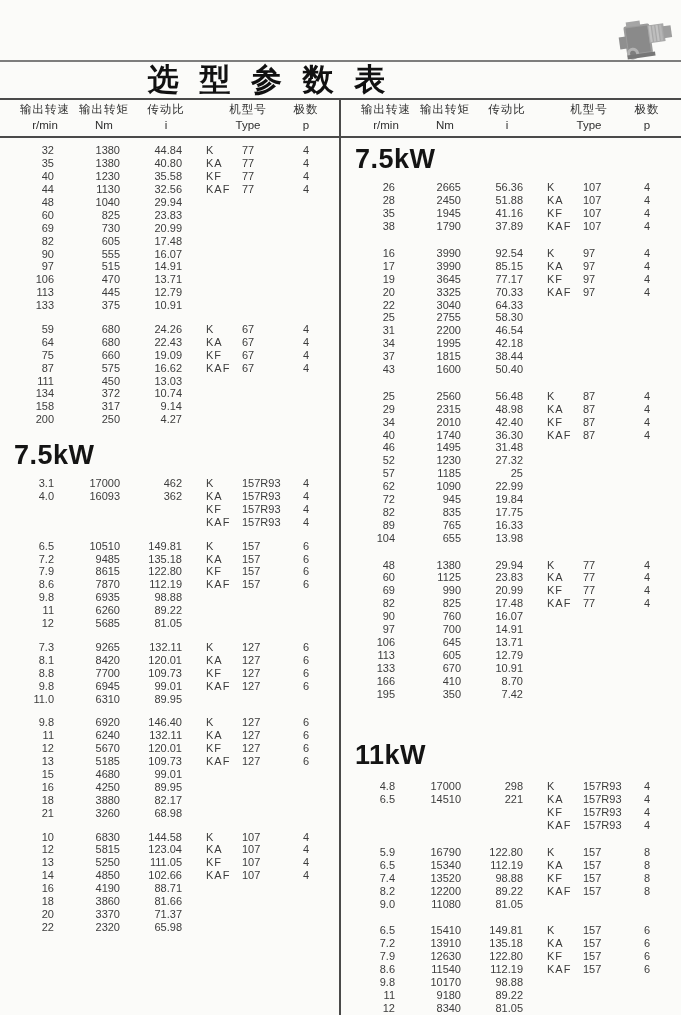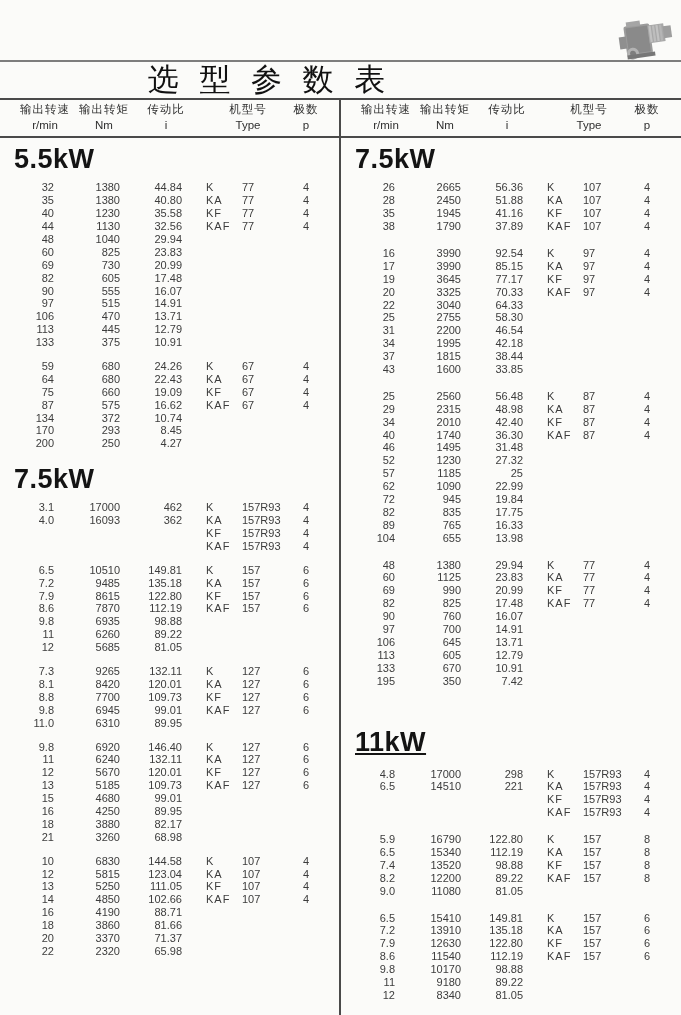--- a/index.html
+++ b/index.html
@@ -12,21 +12,21 @@
     overflow:hidden;
   }
   .rule { position:absolute; left:0; width:681px; background:#4a4a4a; }
   #rule-top    { top:60px; height:2px; background:#7d7d7d; }
   #rule-title  { top:98px; height:2px; }
   #rule-header { top:136px; height:2px; }
   #vert-divider { position:absolute; left:339px; top:98px; width:2px; height:917px; background:#4a4a4a; }
 
   #page-title {
     position:absolute; top:61px; left:0; width:539px; height:37px;
-    text-align:center; font-size:31px; font-weight:normal; color:#111;
+    text-align:center; font-size:31px; font-weight:bold; color:#111;
     line-height:37px; letter-spacing:6px; white-space:pre;
   }
 
   #product-photo { position:absolute; top:12px; right:4px; width:66px; height:52px; }
 
   .hgroup { position:absolute; top:102px; width:296px; height:34px; }
   #hgroup-left { left:0; }
   #hgroup-right { left:341px; }
   .hcol { position:absolute; top:0; width:104px; margin-left:-52px; text-align:center; }
   .hcol .zh   { display:block; font-size:11.5px; color:#2f2f2f; letter-spacing:1px; }
@@ -34,21 +34,21 @@
 
   .datacol { position:absolute; top:138px; width:340px; }
   #col-left  { left:0; }
   #col-right { left:341px; }
 
   .section-title {
     font-size:27px; font-weight:bold; color:#141414;
     line-height:26px; margin:8px 0 9px 14px; letter-spacing:0.5px;
   }
   #col-left .section-title.later  { margin-top:16px; }
-  #col-right .section-title.later { margin-top:42px; margin-bottom:12px;text-decoration:underline; }
+  #col-right .section-title.later { margin-top:42px; margin-bottom:12px; }
 
   .block { margin:6px 0 11px 14px; }
   #col-right .block { margin-bottom:14px; }
   .row {
     display:grid;
     grid-template-columns:40px 66px 62px 22px 38px 50px 28px;
     height:12.9px; align-items:center;
     font-size:11px; color:#3c3c3c;
   }
   .c-speed, .c-torque, .c-ratio { text-align:right; }
@@ -123,21 +123,20 @@
     <div class="hcol" style="left: 306px;">
       <span class="zh">极数</span>
       <span class="unit">p</span>
     </div>
   </div>
 
 <div id="rule-header" class="rule"></div>
 <div id="vert-divider"></div>
 
 <div id="col-left" class="datacol">
-    <div class="section-title">5.5kW</div>
     <div class="block">
       <div class="row">
         <div class="c-speed">32</div>
         <div class="c-torque">1380</div>
         <div class="c-ratio">44.84</div>
         <div></div>
         <div class="c-prefix">K</div>
         <div class="c-model">77</div>
         <div class="c-poles">4</div>
       </div>
@@ -281,32 +280,41 @@
       <div class="row">
         <div class="c-speed">87</div>
         <div class="c-torque">575</div>
         <div class="c-ratio">16.62</div>
         <div></div>
         <div class="c-prefix">KAF</div>
         <div class="c-model">67</div>
         <div class="c-poles">4</div>
       </div>
       <div class="row">
+        <div class="c-speed">111</div>
+        <div class="c-torque">450</div>
+        <div class="c-ratio">13.03</div>
+        <div></div>
+        <div class="c-prefix"></div>
+        <div class="c-model"></div>
+        <div class="c-poles"></div>
+      </div>
+      <div class="row">
         <div class="c-speed">134</div>
         <div class="c-torque">372</div>
         <div class="c-ratio">10.74</div>
         <div></div>
         <div class="c-prefix"></div>
         <div class="c-model"></div>
         <div class="c-poles"></div>
       </div>
       <div class="row">
-        <div class="c-speed">170</div>
-        <div class="c-torque">293</div>
-        <div class="c-ratio">8.45</div>
+        <div class="c-speed">158</div>
+        <div class="c-torque">317</div>
+        <div class="c-ratio">9.14</div>
         <div></div>
         <div class="c-prefix"></div>
         <div class="c-model"></div>
         <div class="c-poles"></div>
       </div>
       <div class="row">
         <div class="c-speed">200</div>
         <div class="c-torque">250</div>
         <div class="c-ratio">4.27</div>
         <div></div>
@@ -733,21 +741,21 @@
         <div class="c-torque">1815</div>
         <div class="c-ratio">38.44</div>
         <div></div>
         <div class="c-prefix"></div>
         <div class="c-model"></div>
         <div class="c-poles"></div>
       </div>
       <div class="row">
         <div class="c-speed">43</div>
         <div class="c-torque">1600</div>
-        <div class="c-ratio">33.85</div>
+        <div class="c-ratio">50.40</div>
         <div></div>
         <div class="c-prefix"></div>
         <div class="c-model"></div>
         <div class="c-poles"></div>
       </div>
     </div>
     <div class="block">
       <div class="row">
         <div class="c-speed">25</div>
         <div class="c-torque">2560</div>
@@ -933,20 +941,29 @@
       <div class="row">
         <div class="c-speed">133</div>
         <div class="c-torque">670</div>
         <div class="c-ratio">10.91</div>
         <div></div>
         <div class="c-prefix"></div>
         <div class="c-model"></div>
         <div class="c-poles"></div>
       </div>
       <div class="row">
+        <div class="c-speed">166</div>
+        <div class="c-torque">410</div>
+        <div class="c-ratio">8.70</div>
+        <div></div>
+        <div class="c-prefix"></div>
+        <div class="c-model"></div>
+        <div class="c-poles"></div>
+      </div>
+      <div class="row">
         <div class="c-speed">195</div>
         <div class="c-torque">350</div>
         <div class="c-ratio">7.42</div>
         <div></div>
         <div class="c-prefix"></div>
         <div class="c-model"></div>
         <div class="c-poles"></div>
       </div>
     </div>
     <div class="section-title later">11kW</div>

